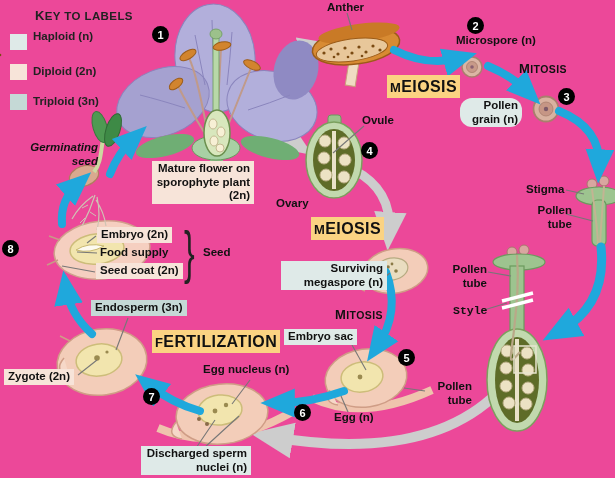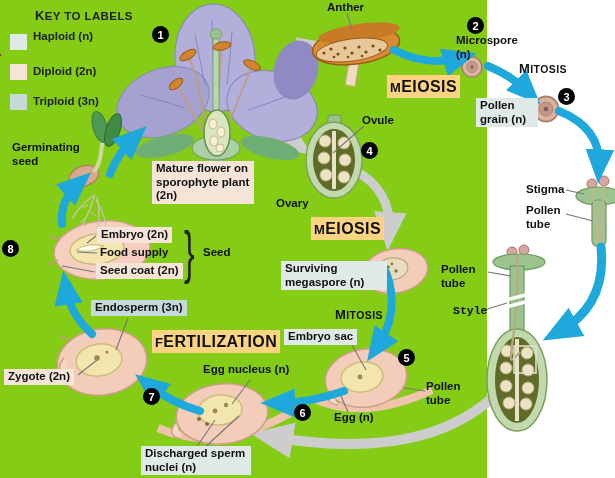--- a/index.html
+++ b/index.html
@@ -1,17 +1,17 @@
 <!DOCTYPE html>
 <html><head>
 <meta charset="utf-8">
 <style>
   * { margin:0; padding:0; box-sizing:border-box; }
   html,body { width:615px; height:478px; background:#fff; font-family:"Liberation Sans",sans-serif; overflow:hidden; }
-  #stage { position:relative; width:487px; height:478px; background:#84cc16; }
+  #stage { position:relative; width:615px; height:478px; background:#ec4899;text-align:right; }
   svg.art { position:absolute; left:0; top:0; }
   .lbl { position:absolute; font-weight:bold; font-size:11.5px; color:#111; line-height:1.18; z-index:5; }
   .hl { padding:1px 4px; }
   .hl-h { background:#dfeae8; }
   .hl-d { background:#f7e4d9; }
   .hl-t { background:#c5d9d6; }
   .sc { font-size:10.5px; letter-spacing:.4px; }
   .sc::first-letter { font-size:13px; }
   .ybox { position:absolute; background:#fbd382; padding:3px 3px 2px; font-weight:bold; font-size:16px; letter-spacing:.4px; color:#111; z-index:5; }
   .ybox::first-letter { font-size:13px; }
@@ -251,36 +251,36 @@
   <div class="badge" style="left:2px; top:240px;">8</div>
 
   <div class="ybox" style="left:387px; top:75px;">MEIOSIS</div>
   <div class="lbl sc" style="left:519px; top:61px;">MITOSIS</div>
   <div class="ybox" style="left:311px; top:217px;">MEIOSIS</div>
   <div class="lbl sc" style="left:335px; top:307px;">MITOSIS</div>
   <div class="ybox" style="left:152px; top:330px;">FERTILIZATION</div>
 
   <div class="lbl" style="left:327px; top:1px;">Anther</div>
   <div class="lbl" style="left:456px; top:34px;">Microspore (n)</div>
-  <div class="lbl hl hl-h" style="left:476px; top:98px; width:62px;">Pollen grain (n)</div>
+  <div class="lbl hl hl-h" style="left:460px; top:98px; width:62px;border-radius:12px;">Pollen grain (n)</div>
   <div class="lbl" style="left:526px; top:183px;">Stigma</div>
   <div class="lbl" style="left:526px; top:204px; width:46px;">Pollen tube</div>
   <div class="lbl" style="left:362px; top:114px;">Ovule</div>
   <div class="lbl" style="left:276px; top:197px;">Ovary</div>
   <div class="lbl hl hl-h" style="left:281px; top:261px; width:106px;">Surviving megaspore (n)</div>
   <div class="lbl hl hl-h" style="left:284px; top:329px;">Embryo sac</div>
   <div class="lbl" style="left:441px; top:263px; width:46px;">Pollen tube</div>
   <div class="lbl" style="left:453px; top:304px;font-family:Liberation Mono, monospace;">Style</div>
   <div class="lbl" style="left:426px; top:380px; width:46px;">Pollen tube</div>
   <div class="lbl" style="left:203px; top:363px;">Egg nucleus (n)</div>
   <div class="lbl" style="left:334px; top:411px;">Egg (n)</div>
   <div class="lbl hl hl-h" style="left:141px; top:446px; width:110px;">Discharged sperm nuclei (n)</div>
   <div class="lbl hl hl-t" style="left:91px; top:300px;">Endosperm (3n)</div>
   <div class="lbl hl hl-d" style="left:4px; top:369px;">Zygote (2n)</div>
   <div class="lbl hl hl-d" style="left:97px; top:227px;">Embryo (2n)</div>
   <div class="lbl" style="left:100px; top:246px;">Food supply</div>
   <div class="lbl hl hl-d" style="left:96px; top:263px;">Seed coat (2n)</div>
   <div class="bracket" style="left:184px; top:223px;">}</div>
   <div class="lbl" style="left:203px; top:246px;">Seed</div>
-  <div class="lbl" style="left:12px; top:141px; width:86px;">Germinating seed</div>
+  <div class="lbl" style="left:12px; top:141px; width:86px;font-style:italic;">Germinating seed</div>
   <div class="lbl hl hl-d" style="left:152px; top:161px; width:102px;">Mature flower on sporophyte plant (2n)</div>
 
 </div>
 
 </body></html>

